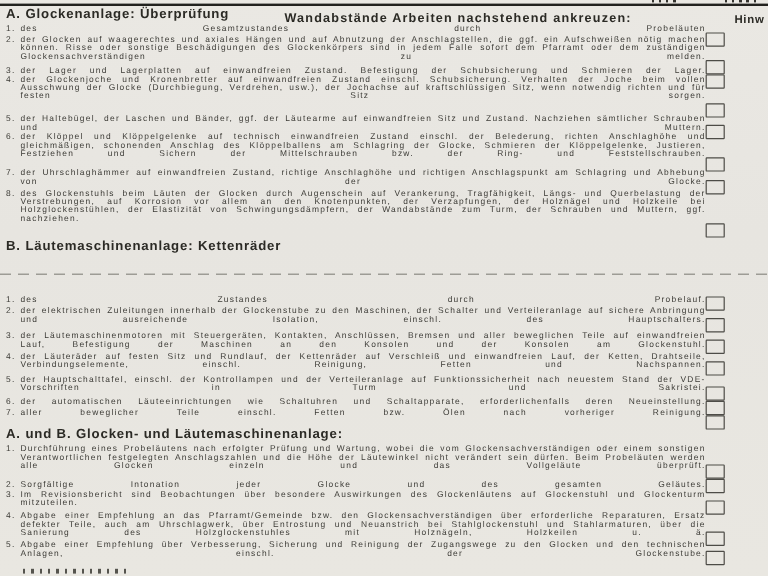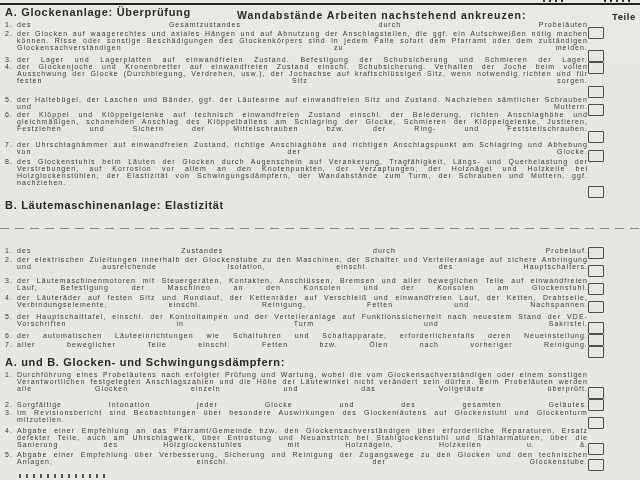--- a/index.html
+++ b/index.html
@@ -56,21 +56,21 @@
 <body>
 
 <div id="page">
 
   <div class="top-rule"></div>
   <div class="cutoff-marks cm1"></div>
   <div class="cutoff-marks cm2"></div>
 
   <div class="sec-heading" style="top:6px">A. Glockenanlage: Überprüfung</div>
   <div class="instruction">Wandabstände Arbeiten nachstehend ankreuzen:</div>
-  <div class="hinw">Teile</div>
+  <div class="hinw">Hinw</div>
 
   <div class="item" style="top:21px">
     <span class="num">1.</span>
     <span class="txt">des Gesamtzustandes durch Probeläuten</span>
   </div>
   <div class="item" style="top:30px">
     <span class="num">2.</span>
     <span class="txt">der Glocken auf waagerechtes und axiales Hängen und auf Abnutzung der Anschlagstellen, die ggf. ein Aufschweißen nötig machen können. Risse oder sonstige Beschädigungen des Glockenkörpers sind in jedem Falle sofort dem Pfarramt oder dem zuständigen Glockensachverständigen zu melden.</span>
   </div>
   <div class="item" style="top:56px">
@@ -100,21 +100,21 @@
 
   <div class="cb" style="top:27px"></div>
   <div class="cb" style="top:50px"></div>
   <div class="cb" style="top:62px"></div>
   <div class="cb" style="top:86px"></div>
   <div class="cb" style="top:104px"></div>
   <div class="cb" style="top:131px"></div>
   <div class="cb" style="top:150px"></div>
   <div class="cb" style="top:186px"></div>
 
-  <div class="sec-heading" style="top:199px">B. Läutemaschinenanlage: Elastizität</div>
+  <div class="sec-heading" style="top:199px">B. Läutemaschinenanlage: Kettenräder</div>
   <div class="dash-rule"></div>
 
   <div class="item" style="top:247px">
     <span class="num">1.</span>
     <span class="txt">des Zustandes durch Probelauf.</span>
   </div>
   <div class="item" style="top:256px">
     <span class="num">2.</span>
     <span class="txt">der elektrischen Zuleitungen innerhalb der Glockenstube zu den Maschinen, der Schalter und Verteileranlage auf sichere Anbringung und ausreichende Isolation, einschl. des Hauptschalters.</span>
   </div>
@@ -140,21 +140,21 @@
   </div>
 
   <div class="cb" style="top:247px"></div>
   <div class="cb" style="top:265px"></div>
   <div class="cb" style="top:283px"></div>
   <div class="cb" style="top:301px"></div>
   <div class="cb" style="top:322px"></div>
   <div class="cb" style="top:334px"></div>
   <div class="cb" style="top:346px"></div>
 
-  <div class="sec-heading" style="top:356px">A. und B. Glocken- und Schwingungsdämpfern:</div>
+  <div class="sec-heading" style="top:356px">A. und B. Glocken- und Läutemaschinenanlage:</div>
 
   <div class="item" style="top:371px">
     <span class="num">1.</span>
     <span class="txt">Durchführung eines Probeläutens nach erfolgter Prüfung und Wartung, wobei die vom Glockensachverständigen oder einem sonstigen Verantwortlichen festgelegten Anschlagszahlen und die Höhe der Läutewinkel nicht verändert sein dürfen. Beim Probeläuten werden alle Glocken einzeln und das Vollgeläute überprüft.</span>
   </div>
   <div class="item" style="top:401px">
     <span class="num">2.</span>
     <span class="txt">Sorgfältige Intonation jeder Glocke und des gesamten Geläutes.</span>
   </div>
   <div class="item" style="top:409px">

